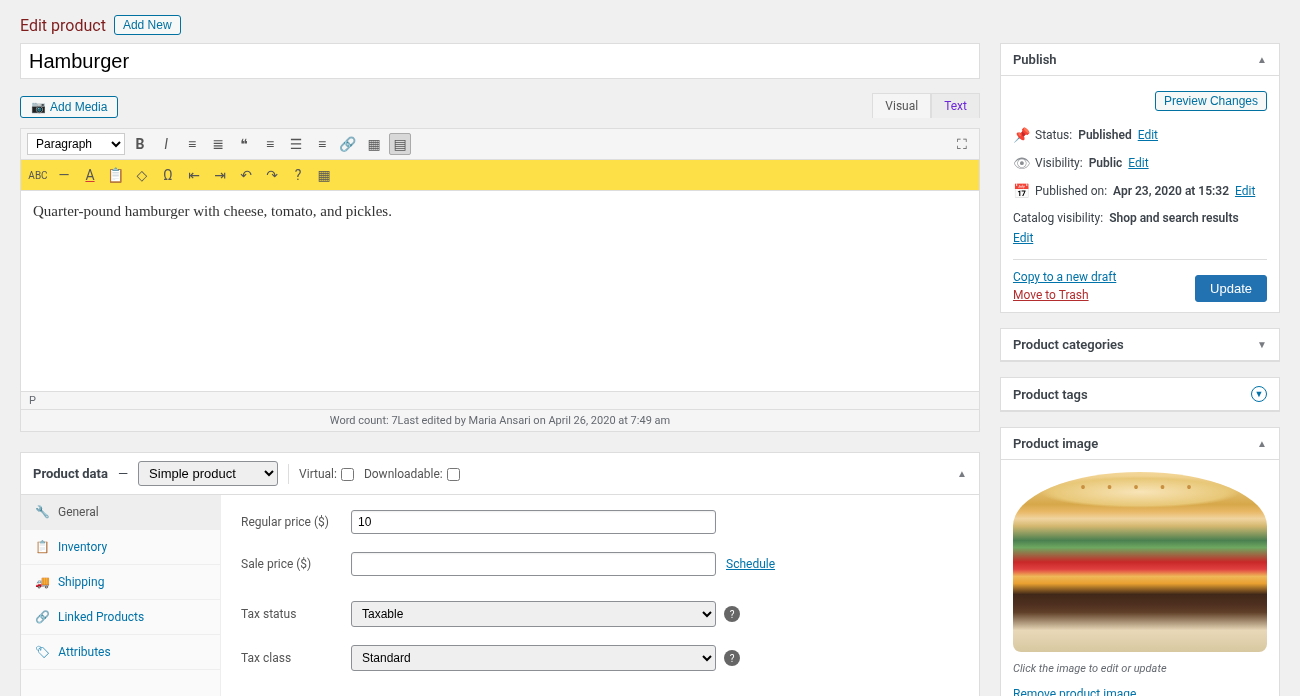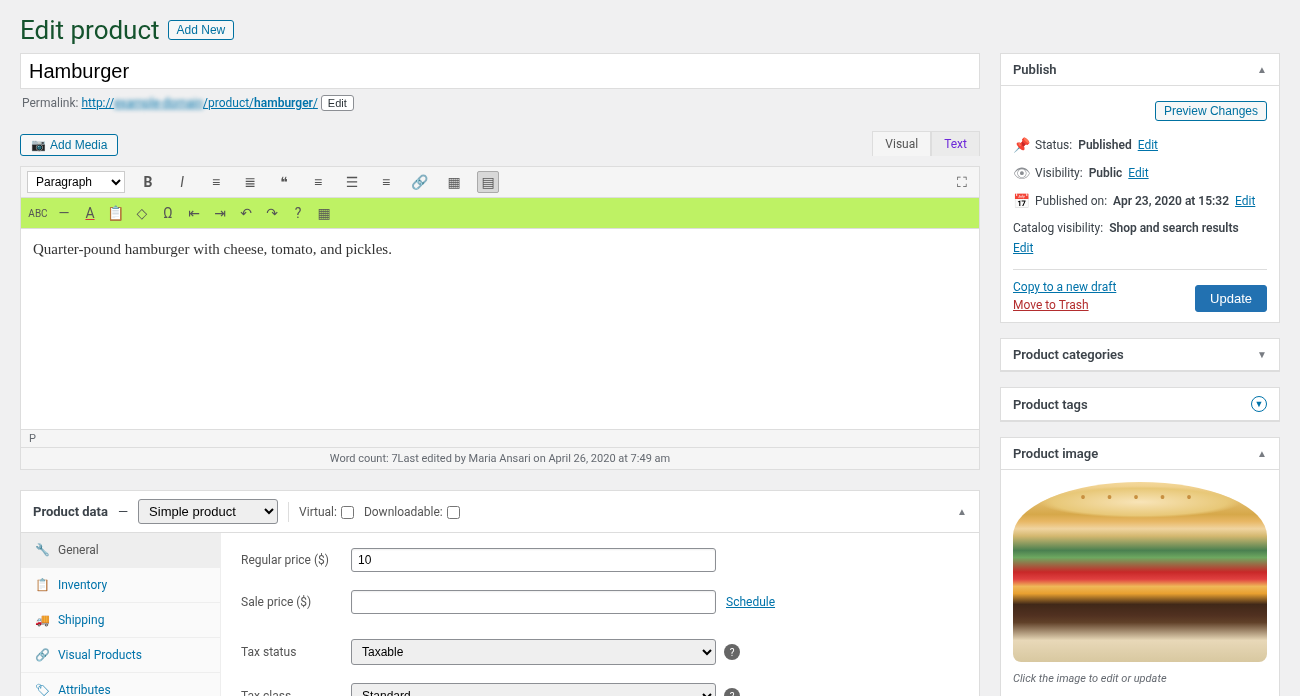--- a/index.html
+++ b/index.html
@@ -1,38 +1,38 @@
 <!DOCTYPE html>
 <html><head>
 <meta charset="utf-8">
 <style>
 * { box-sizing: border-box; margin: 0; padding: 0; }
 body { font-family: -apple-system, BlinkMacSystemFont, "Segoe UI", Roboto, sans-serif; font-size: 13px; color: #3c434a; background: #f0f0f1; padding: 0 20px 20px; }
 .header { display: flex; align-items: center; gap: 8px; padding: 15px 0 8px; }
-.header h1 { font-size: 26px; font-weight: 400; color: #14532d; }
+.header h1 { font-size: 16px; font-weight: 400; color: #7f1d1d; }
 .btn-outline { border: 1px solid #0071a1; color: #0071a1; background: #f6f7f7; padding: 2px 8px; border-radius: 3px; font-size: 12px; cursor: pointer; }
 .btn-outline-sm { border: 1px solid #8c8f94; color: #2c3338; background: #fff; padding: 1px 6px; border-radius: 3px; font-size: 11px; cursor: pointer; }
 .layout { display: flex; gap: 20px; }
 .main { flex: 1; }
 .side { width: 280px; }
 .title-input { width: 100%; font-size: 20px; padding: 3px 8px; border: 1px solid #ddd; background: #fff; height: 36px; }
 .permalink { font-size: 12px; padding: 6px 2px; color: #646970; }
 .permalink a { color: #0073aa; text-decoration: underline; }
 .permalink b { font-weight: 600; }
 .editor-wrap { border: 1px solid #ddd; background: #fff; margin-top: 10px; }
 .add-media { border: 1px solid #0071a1; color: #0071a1; background: #f6f7f7; padding: 3px 10px; border-radius: 3px; font-size: 12px; cursor: pointer; display: inline-flex; align-items: center; gap: 4px; margin: 0; }
 .tabs { display: flex; }
 .tab { border: 1px solid #ddd; border-bottom: none; padding: 5px 12px; font-size: 12px; background: #ebebeb; color: #6d28d9; cursor: pointer; }
 .tab.active { background: #f5f5f5; color: #555; }
-.toolbar { background: #f5f5f5; border-bottom: 1px solid #ddd; padding: 4px 6px; display: flex; align-items: center; gap: 12px; flex-wrap: wrap; position: relative; }
+.toolbar { background: #f5f5f5; border-bottom: 1px solid #ddd; padding: 4px 6px; display: flex; align-items: center; gap: 4px; flex-wrap: wrap; position: relative; }
 .tb-select { font-size: 12px; padding: 2px 4px; border: 1px solid #ccc; background: #fff; width: 98px; }
 .tb-btn { width: 22px; height: 22px; display: inline-flex; align-items: center; justify-content: center; color: #555; cursor: pointer; font-size: 14px; border-radius: 2px; }
 .tb-btn.active { background: #d8d8d8; border: 1px solid #aaa; }
 .fullscreen-btn { position: absolute; right: 6px; top: 4px; }
-.toolbar2 { background: #bef264; border-bottom: 1px solid #ddd; padding: 4px 6px; display: flex; align-items: center; gap: 4px; }
+.toolbar2 { background: #fde047; border-bottom: 1px solid #ddd; padding: 4px 6px; display: flex; align-items: center; gap: 4px; }
 .editor-body { padding: 12px; min-height: 200px; font-family: Georgia, serif; font-size: 15px; color: #333; }
 .editor-foot { border-top: 1px solid #ddd; background: #f5f5f5; font-size: 11px; color: #646970; }
 .path { padding: 2px 8px; border-bottom: 1px solid #ddd; }
 .stats { display: flex; justify-content: center; padding: 4px 8px; }
 .postbox { background: #fff; border: 1px solid #ddd; margin-bottom: 15px; }
 .postbox-head { border-bottom: 1px solid #ddd; padding: 8px 12px; font-size: 13px; font-weight: 600; display: flex; justify-content: space-between; align-items: center; cursor: pointer; }
 .toggle { font-size: 10px; color: #787c82; }
 .pd-head { padding: 8px 12px; border-bottom: 1px solid #ddd; display: flex; align-items: center; gap: 10px; font-size: 13px; position: relative; }
 .pd-head select { padding: 3px 6px; border: 1px solid #8c8f94; border-radius: 3px; font-size: 13px; width: 140px; }
 .pd-head label { font-size: 12px; color: #555; display: inline-flex; align-items: flex-end; gap: 4px; }
@@ -70,25 +70,20 @@
 <body>
 
 <div class="header">
   <h1>Edit product</h1>
   <button class="btn-outline">Add New</button>
 </div>
 
 <div class="layout">
   <div class="main">
     <input type="text" class="title-input" value="Hamburger" style="">
-    <div class="permalink">
-      <span>Permalink:</span>
-      <a href="#"><span>http://</span><span style="filter:blur(2px);">example-domain</span><span>/product/</span><b>hamburger</b><span>/</span></a>
-      <button class="btn-outline-sm">Edit</button>
-    </div>
 
     <div style="display:flex;justify-content:space-between;align-items:flex-end;margin-top:14px;">
       <button class="add-media">
         <span>📷</span>
         <span>Add Media</span>
       </button>
       <div class="tabs">
         <div class="tab active">Visual</div>
         <div class="tab">Text</div>
       </div>
@@ -165,21 +160,21 @@
           <div class="pd-nav-item">
               <span>📋</span>
               <span>Inventory</span>
             </div>
           <div class="pd-nav-item">
               <span>🚚</span>
               <span>Shipping</span>
             </div>
           <div class="pd-nav-item">
               <span>🔗</span>
-              <span>Visual Products</span>
+              <span>Linked Products</span>
             </div>
           <div class="pd-nav-item">
               <span>🏷</span>
               <span>Attributes</span>
             </div>
 
         </div>
         <div class="pd-content">
           <div class="form-row">
             <label>Regular price ($)</label>

